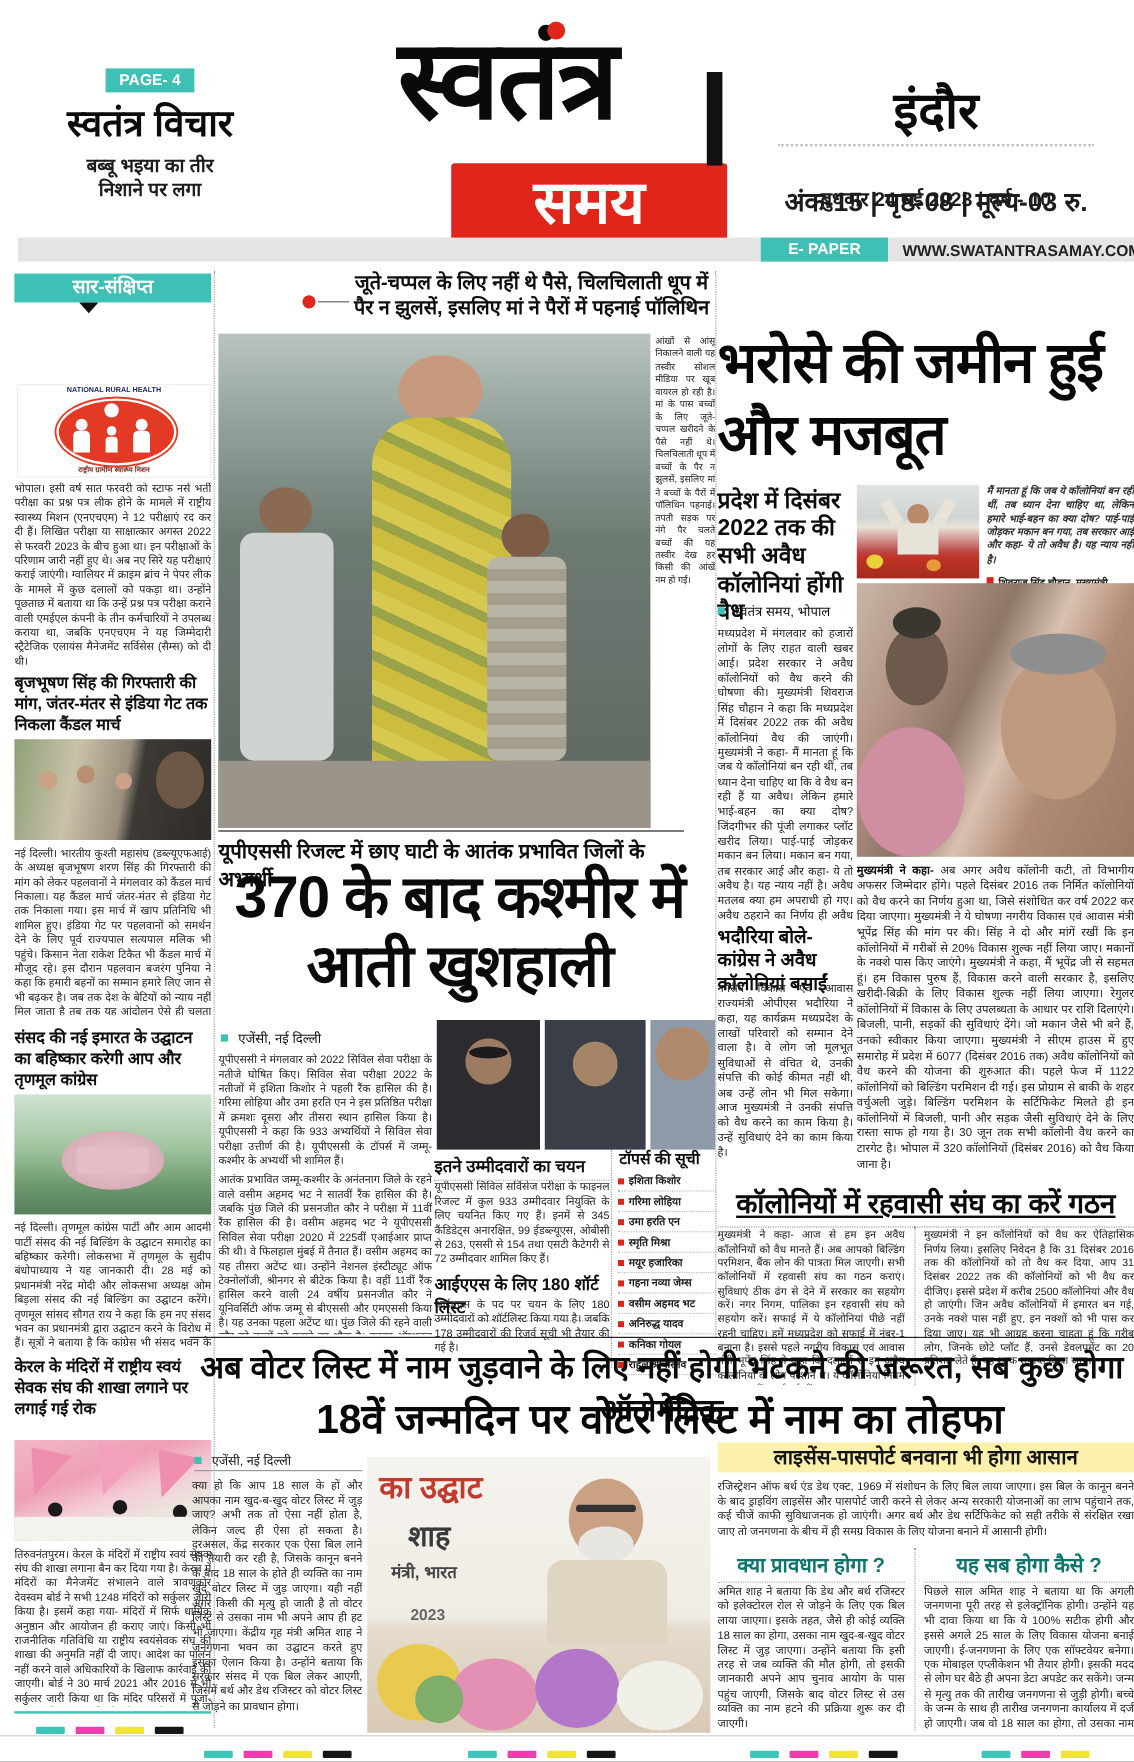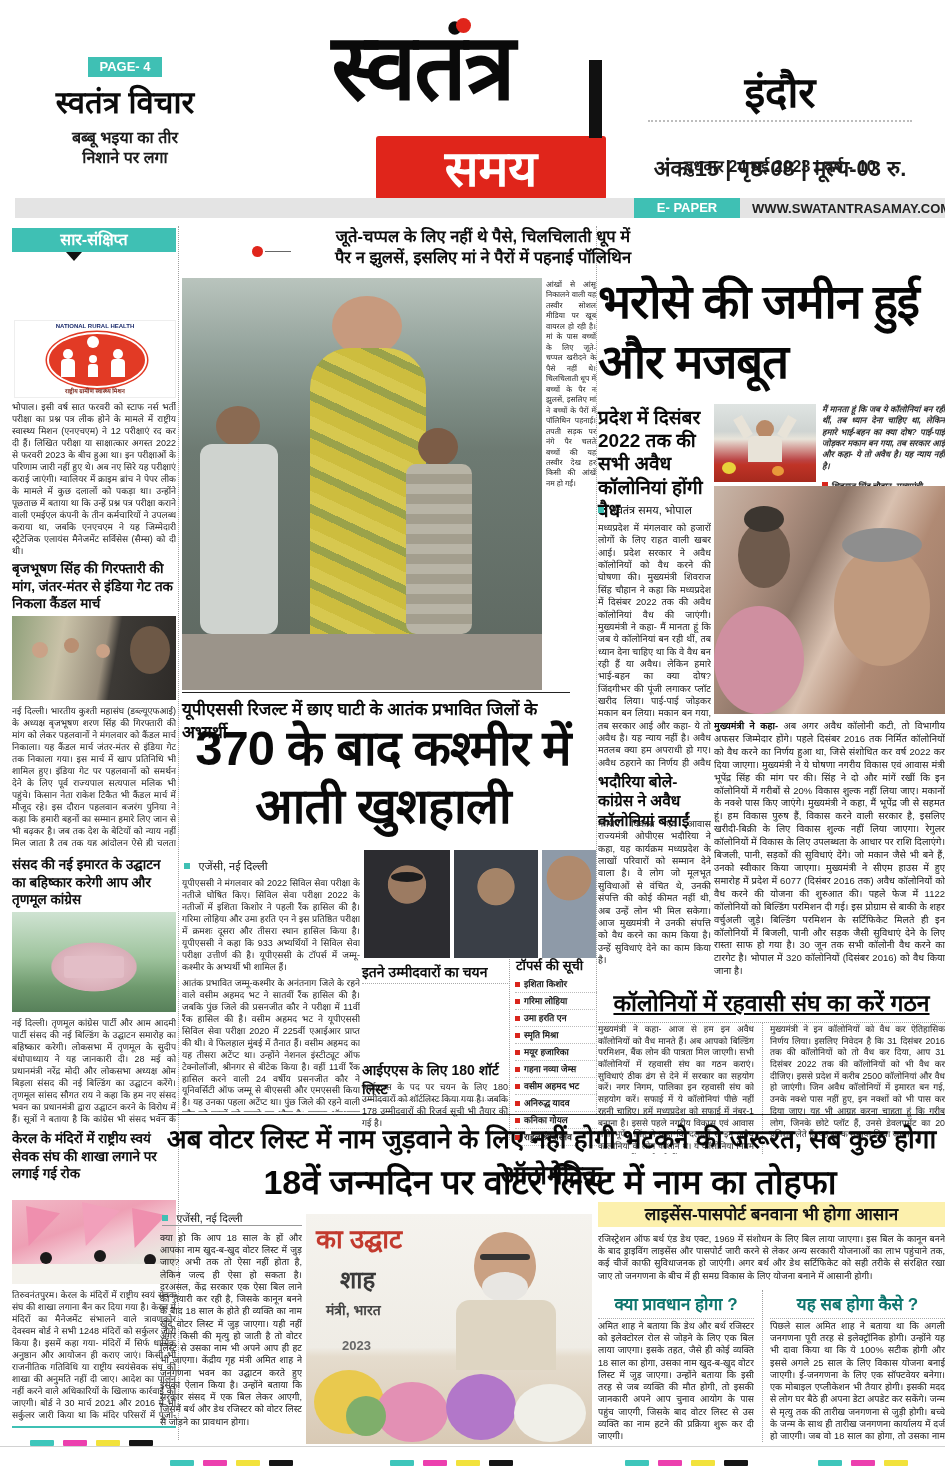--- a/index.html
+++ b/index.html
@@ -5,21 +5,21 @@
   html,body{margin:0;padding:0;background:#9a9a9a;}
   #page{position:relative;width:945px;height:1468px;background:#ffffff;
         font-family:"Liberation Sans","DejaVu Sans",sans-serif;color:#1c1c1c;overflow:hidden;}
   .t{position:absolute;}
   .b{font-weight:700;}
   .c{text-align:center;}
   .bt{font-size:9px;line-height:1.33;text-align:justify;color:#222;overflow:hidden;}
   .sbhead{font-size:13.5px;line-height:1.3;font-weight:700;color:#0e0e0e;}
   .boxtitle{font-size:14px;font-weight:700;color:#0e0e0e;border-bottom:1px dotted #aaa;padding-bottom:2px;}
   .qtitle{font-size:17px;font-weight:700;color:#0f766e;border-bottom:1px dotted #aaa;padding-bottom:3px;text-align:center;}
-  .kicker{font-size:16.5px;font-weight:700;line-height:1.3;color:#0e0e0e;margin-left:40px;}
+  .kicker{font-size:16.5px;font-weight:700;line-height:1.3;color:#0e0e0e;}
   .teal{background:#3fc0b4;}
   .red{color:#d9251c;}
   .sq{display:inline-block;width:6px;height:6px;margin-right:4px;vertical-align:middle;}
   .sq.t2{background:#3fc0b4;}
   .sq.r2{background:#d9251c;}
   .byline{font-size:11px;font-weight:400;color:#111;}
   .vdot{border-left:1px dotted #9f9f9f;width:0;}
   .ph{overflow:hidden;}
   .topper{display:flex;align-items:center;font-size:8.8px;font-weight:700;color:#222;
           height:16px;border-bottom:1px dotted #bbb;white-space:nowrap;overflow:hidden;}
@@ -144,20 +144,21 @@
   <div class="t ph" style="left:364px;top:850px;width:86px;height:108px;background:
        radial-gradient(circle at 50% 32%,#9c7b62 0 22%,#2c2c30 23% 100%);">
     <div class="blob" style="left:27px;top:22px;width:32px;height:10px;background:#1c1c1e;"></div>
   </div>
   <div class="t ph" style="left:454px;top:850px;width:84px;height:108px;background:
        radial-gradient(circle at 50% 34%,#a58468 0 22%,#3a3f47 23% 100%);"></div>
   <div class="t ph" style="left:542px;top:850px;width:54px;height:108px;background:
        radial-gradient(circle at 50% 26%,#b08a6d 0 26%,#8e9aa8 27% 100%);"></div>
 
   <div class="t boxtitle" style="left:362px;top:962px;width:146px;">इतने उम्मीदवारों का चयन</div>
+  <div class="t bt" style="left:362px;top:984px;width:146px;height:72px;">यूपीएससी सिविल सर्विसेज परीक्षा के फाइनल रिजल्ट में कुल 933 उम्मीदवार नियुक्ति के लिए चयनित किए गए हैं। इनमें से 345 कैंडिडेट्स अनारक्षित, 99 ईडब्ल्यूएस, ओबीसी से 263, एससी से 154 तथा एसटी कैटेगरी से 72 उम्मीदवार शामिल किए हैं।</div>
   <div class="t boxtitle" style="left:362px;top:1060px;width:146px;">आईएएस के लिए 180 शॉर्ट लिस्ट</div>
   <div class="t bt" style="left:362px;top:1082px;width:146px;height:50px;">आईएएस के पद पर चयन के लिए 180 उम्मीदवारों को शॉर्टलिस्ट किया गया है। जबकि 178 उम्मीदवारों की रिजर्व सूची भी तैयार की गई है।</div>
 
   <div class="t b" style="left:516px;top:956px;width:80px;font-size:13px;color:#0d0d0d;">टॉपर्स की सूची</div>
   <div class="t" style="left:515px;top:976px;width:82px;">
     <div class="topper">
         <span class="sq r2"></span>
         <span>इशिता किशोर</span>
       </div>
     <div class="topper">

